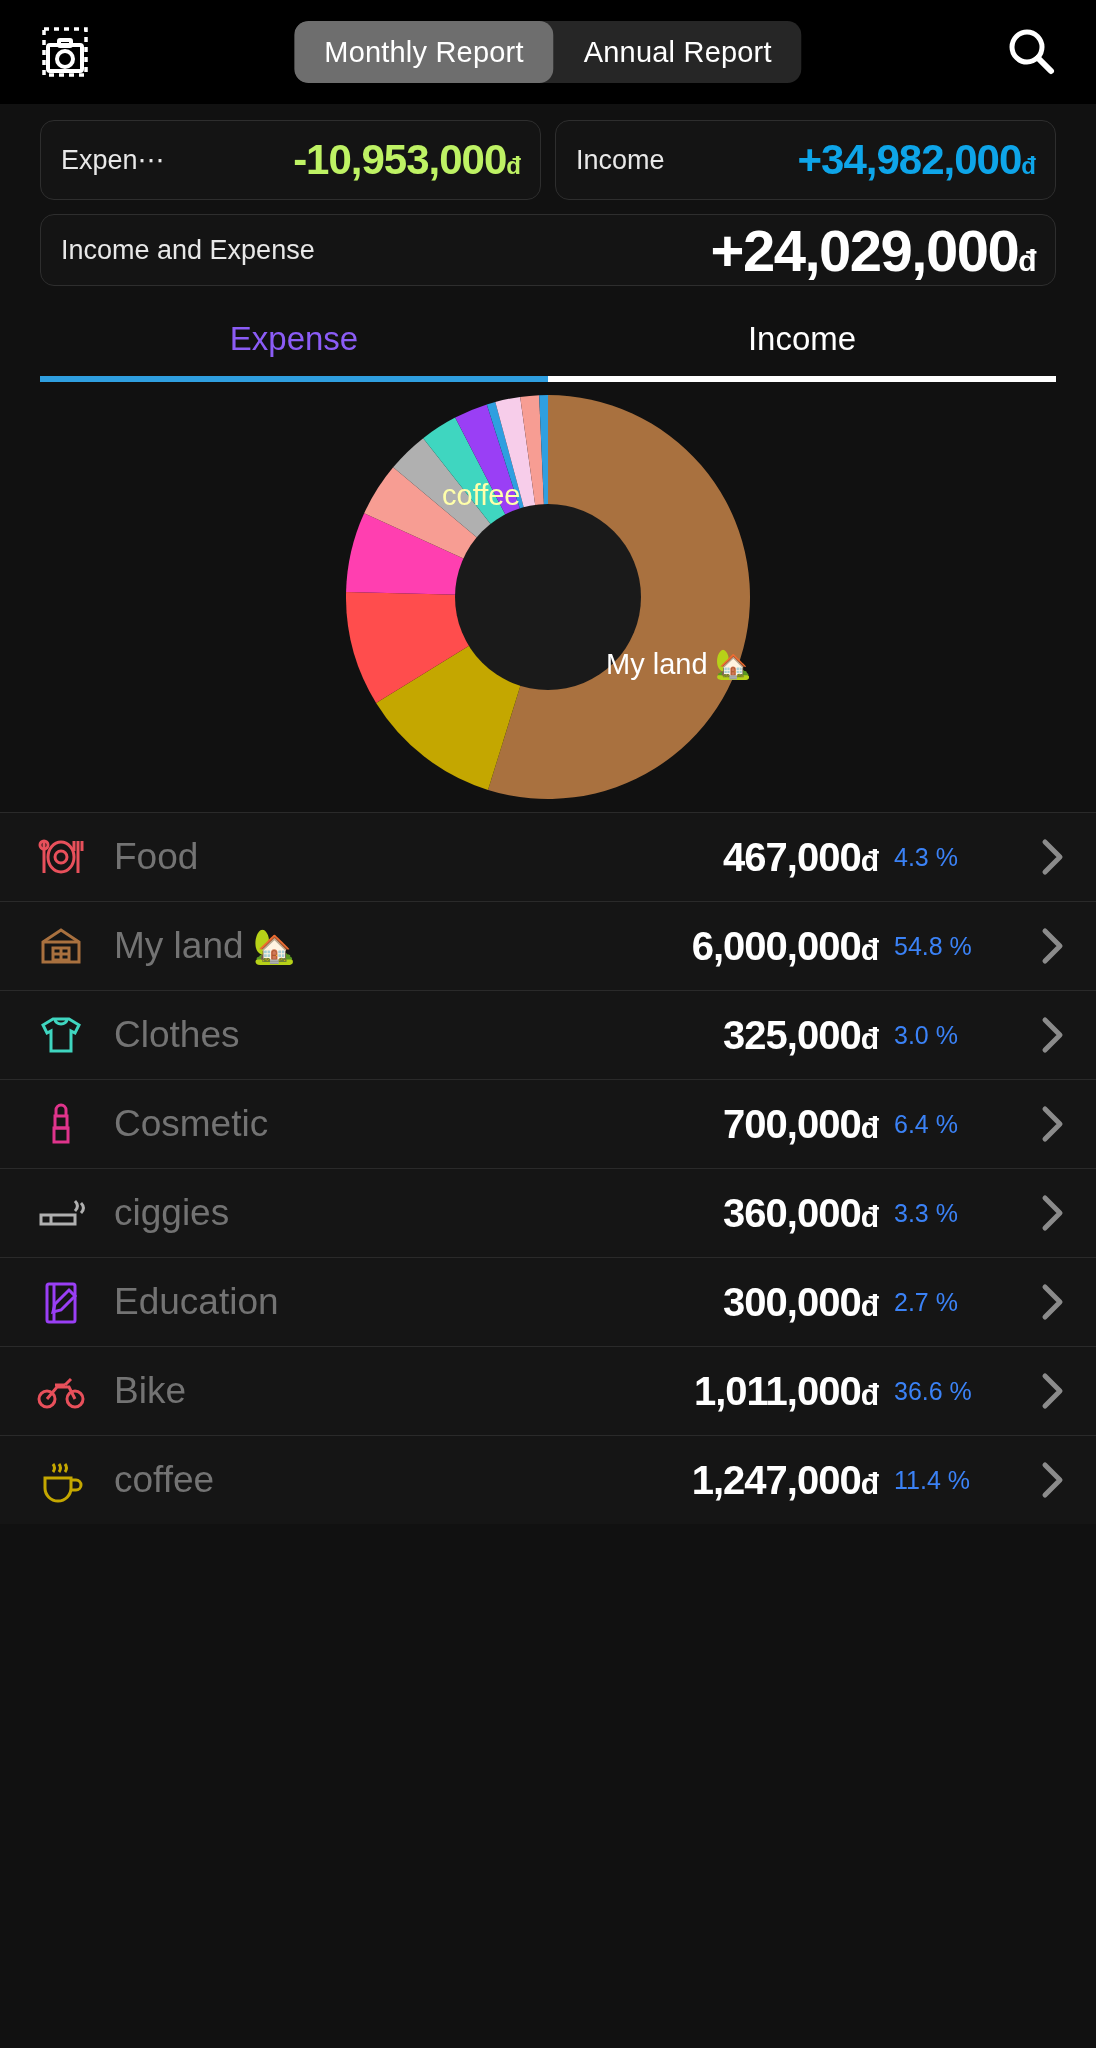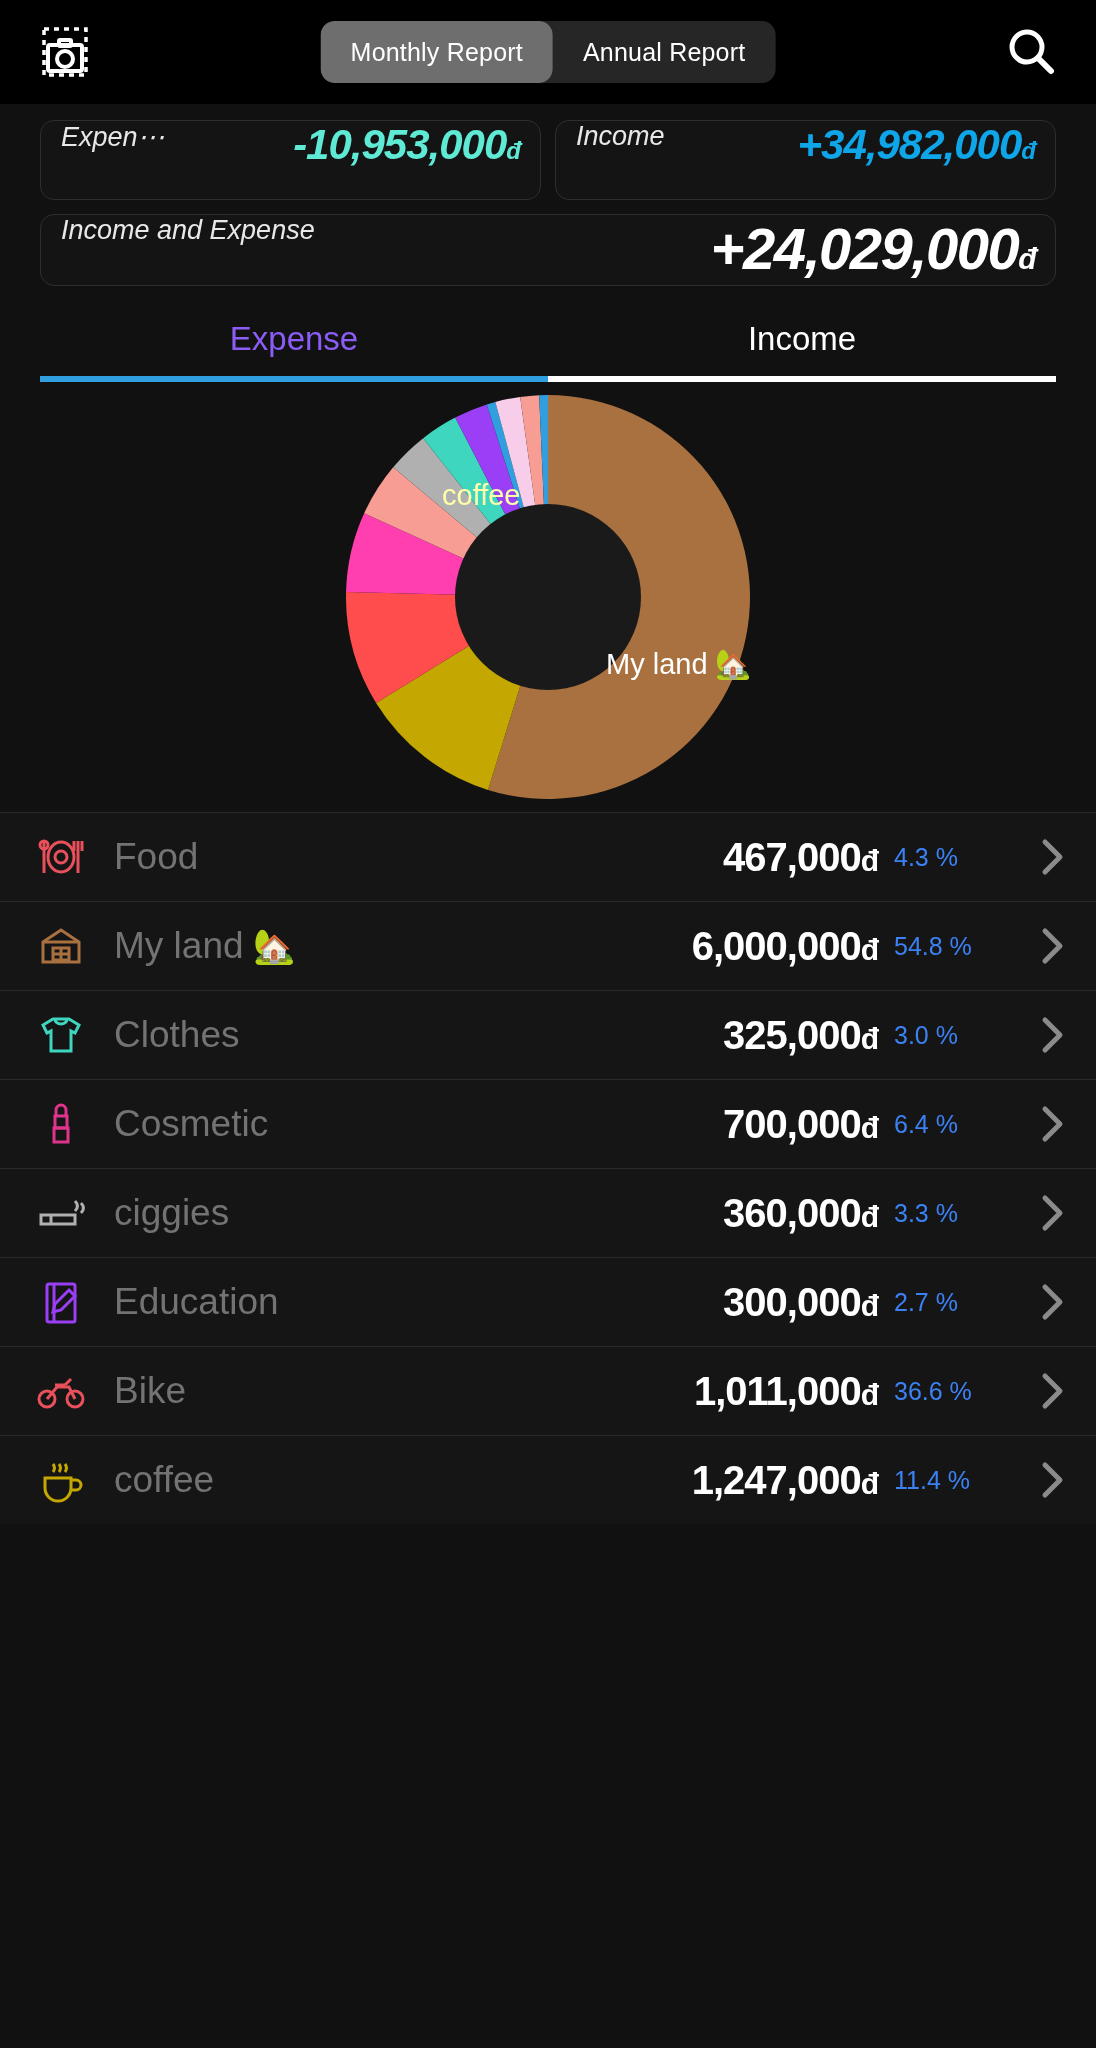--- a/index.html
+++ b/index.html
@@ -18,42 +18,42 @@
   }
   .cam-icon { width:62px; height:62px; position:relative; flex:0 0 auto; }
   .search-icon { margin-left:auto; width:62px; height:62px; }
   .segment {
     position:absolute; left:50%; transform:translateX(-50%);
     display:flex; background:#262626; border-radius:14px; overflow:hidden;
     height:62px; align-items:stretch;
   }
   .seg-btn {
     display:flex; align-items:center; justify-content:center;
-    padding:0 30px; font-size:25px; color:#ffffff; letter-spacing:.2px;
+    padding:0 30px; font-size:29px; color:#ffffff; letter-spacing:.2px;
     white-space:nowrap;
   }
   .seg-btn.active { background:#6e6e6e; border-radius:14px; }
 
   
   .summary { padding:16px 40px 10px 40px; background:#111111; }
   .sum-row { display:flex; gap:14px; }
   .card {
     border:1px solid #2e2e2e; border-radius:14px; background:#141414;
-    display:flex; padding:0 20px; height:80px;font-style:italic;
+    display:flex; align-items:center; padding:0 20px; height:80px;
   }
   .card.half { flex:1 1 0; min-width:0; }
   .card-label {
     font-size:27px; color:#e8e8e8; white-space:nowrap; flex:0 0 auto;
   }
   .card-value {
     margin-left:auto; font-size:42px; font-weight:bold; white-space:nowrap;
     letter-spacing:-1px;
   }
   .card-value .cur { font-size:24px; vertical-align:baseline; }
-  .expense-val { color:#5eead4; }
+  .expense-val { color:#bef264; }
   .income-val  { color:#0ea5e9; }
   .total-card { margin-top:14px; height:72px; }
   .total-value {
     margin-left:auto; color:#ffffff; font-size:58px; font-weight:bold;
     letter-spacing:-1.5px; white-space:nowrap;
   }
   .total-value .cur { font-size:30px; }
 
   
   .tabs { display:flex; margin:24px 40px 0 40px; }

